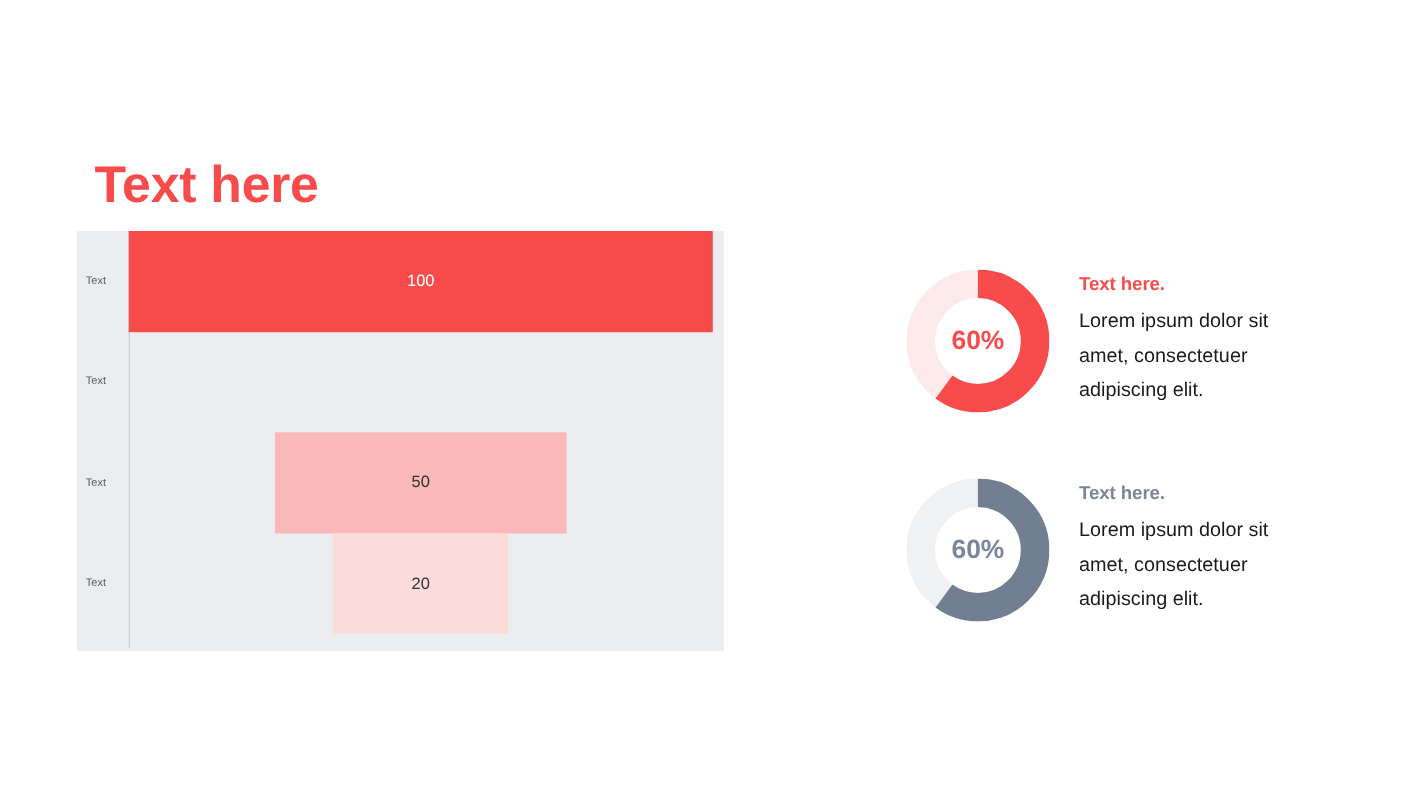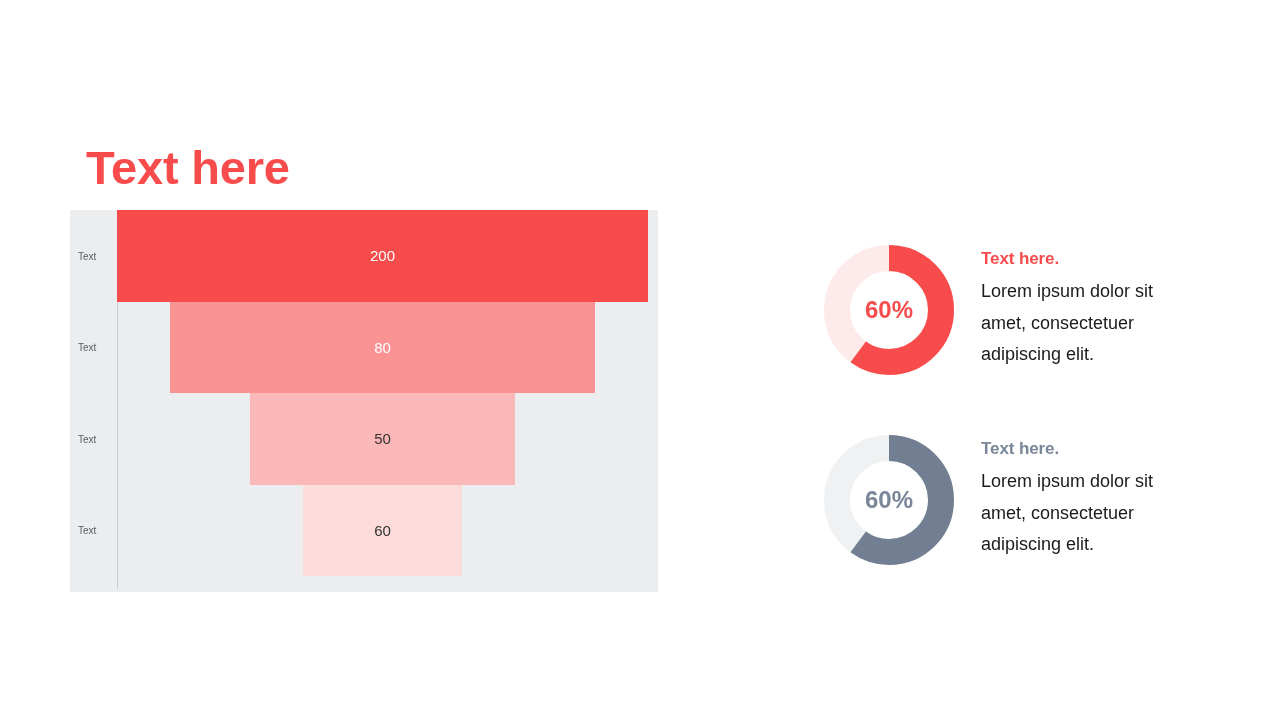--- a/index.html
+++ b/index.html
@@ -131,42 +131,39 @@
 <body>
 
 <div id="slide-title">Text here</div>
 
 <div id="funnel-panel">
   <div id="funnel-axis-line"></div>
 
   <div class="funnel-row" style="top:0px;">
     <div class="funnel-label">Text</div>
     <div class="funnel-bar" style="left:47px; width:531px; background:#F84C4C;">
-      <span class="funnel-value" style="color:#FFFFFF;">200</span>
+      <span class="funnel-value" style="color:#FFFFFF;">100</span>
     </div>
   </div>
 
   <div class="funnel-row" style="top:91.5px;">
     <div class="funnel-label">Text</div>
-    <div class="funnel-bar" style="left: 100.1px; width: 424.8px; background: rgb(249, 147, 147);">
-      <span class="funnel-value" style="color:#FFFFFF;">80</span>
-    </div>
   </div>
 
   <div class="funnel-row" style="top:183px;">
     <div class="funnel-label">Text</div>
     <div class="funnel-bar" style="left: 179.75px; width: 265.5px; background: rgb(251, 184, 184);">
       <span class="funnel-value" style="color:#333333;">50</span>
     </div>
   </div>
 
   <div class="funnel-row" style="top:274.5px;">
     <div class="funnel-label">Text</div>
     <div class="funnel-bar" style="left: 232.85px; width: 159.3px; background: rgb(252, 219, 219);">
-      <span class="funnel-value" style="color:#333333;">60</span>
+      <span class="funnel-value" style="color:#333333;">20</span>
     </div>
   </div>
 </div>
 
 <div class="stat-block" id="stat-block-1">
   <div class="donut-wrap">
     <svg viewBox="0 0 130 130">
       <circle cx="65" cy="65" r="52" fill="none" stroke="#FDEAEA" stroke-width="26"></circle>
       <circle id="donut-arc-1" cx="65" cy="65" r="52" fill="none" stroke="#F84C4C" stroke-width="26" stroke-dasharray="196.04 130.69"></circle>
     </svg>

